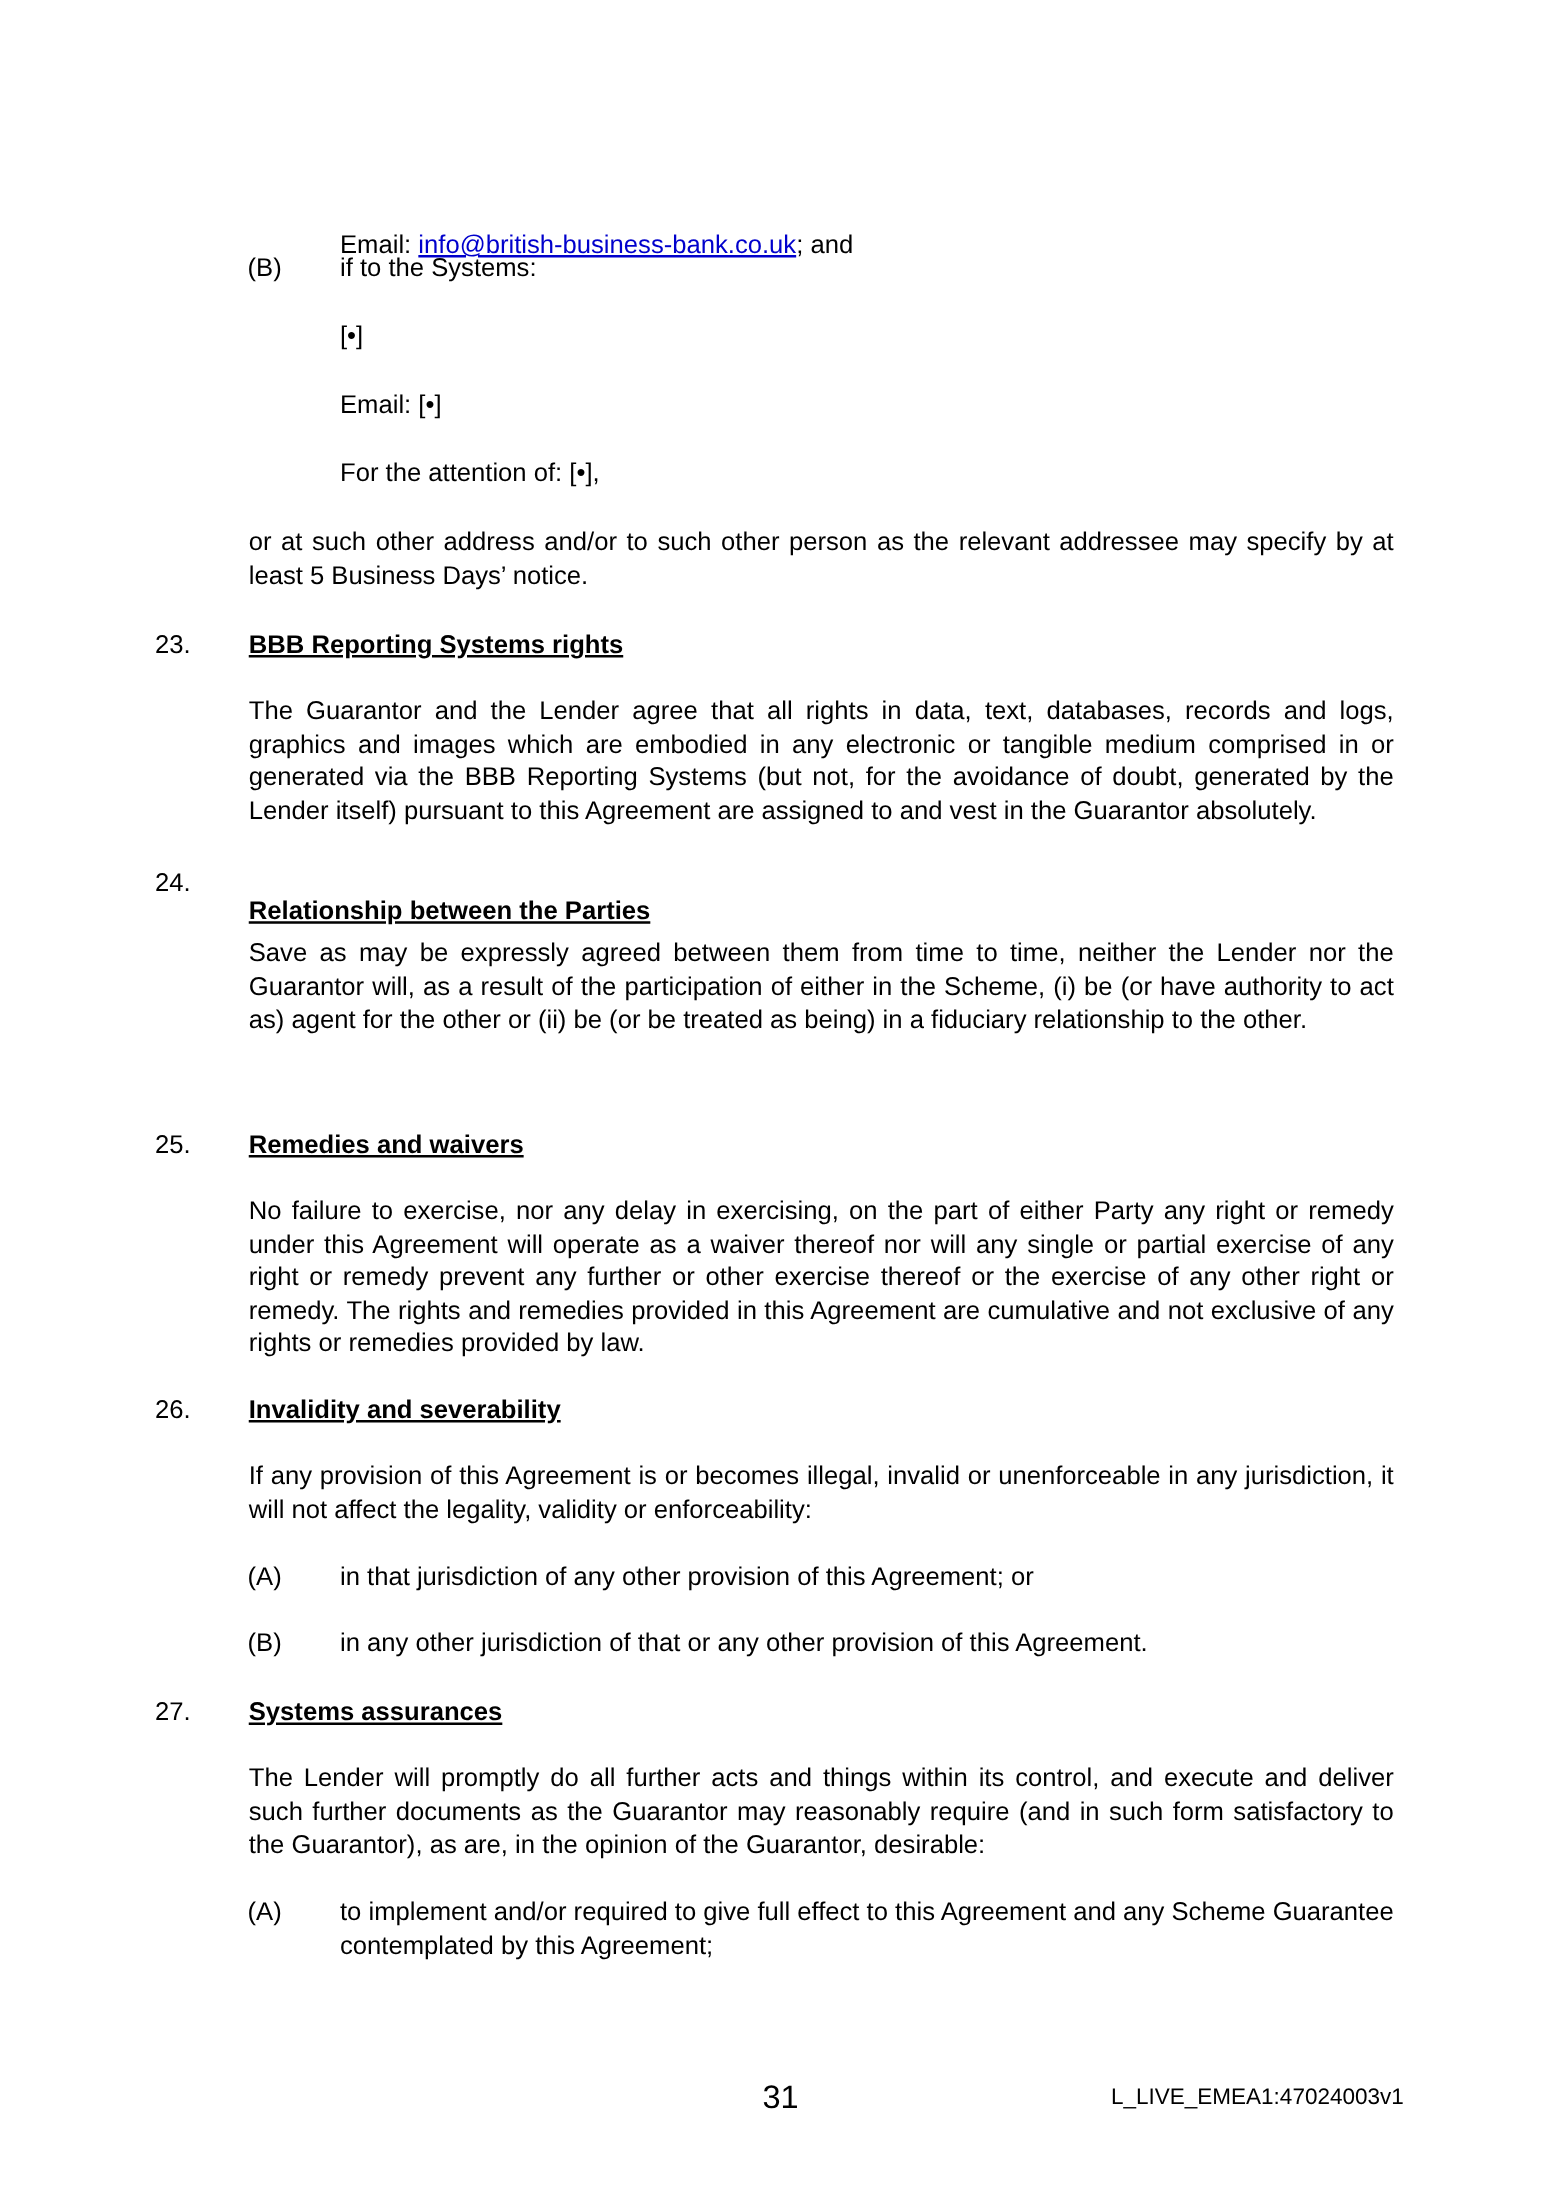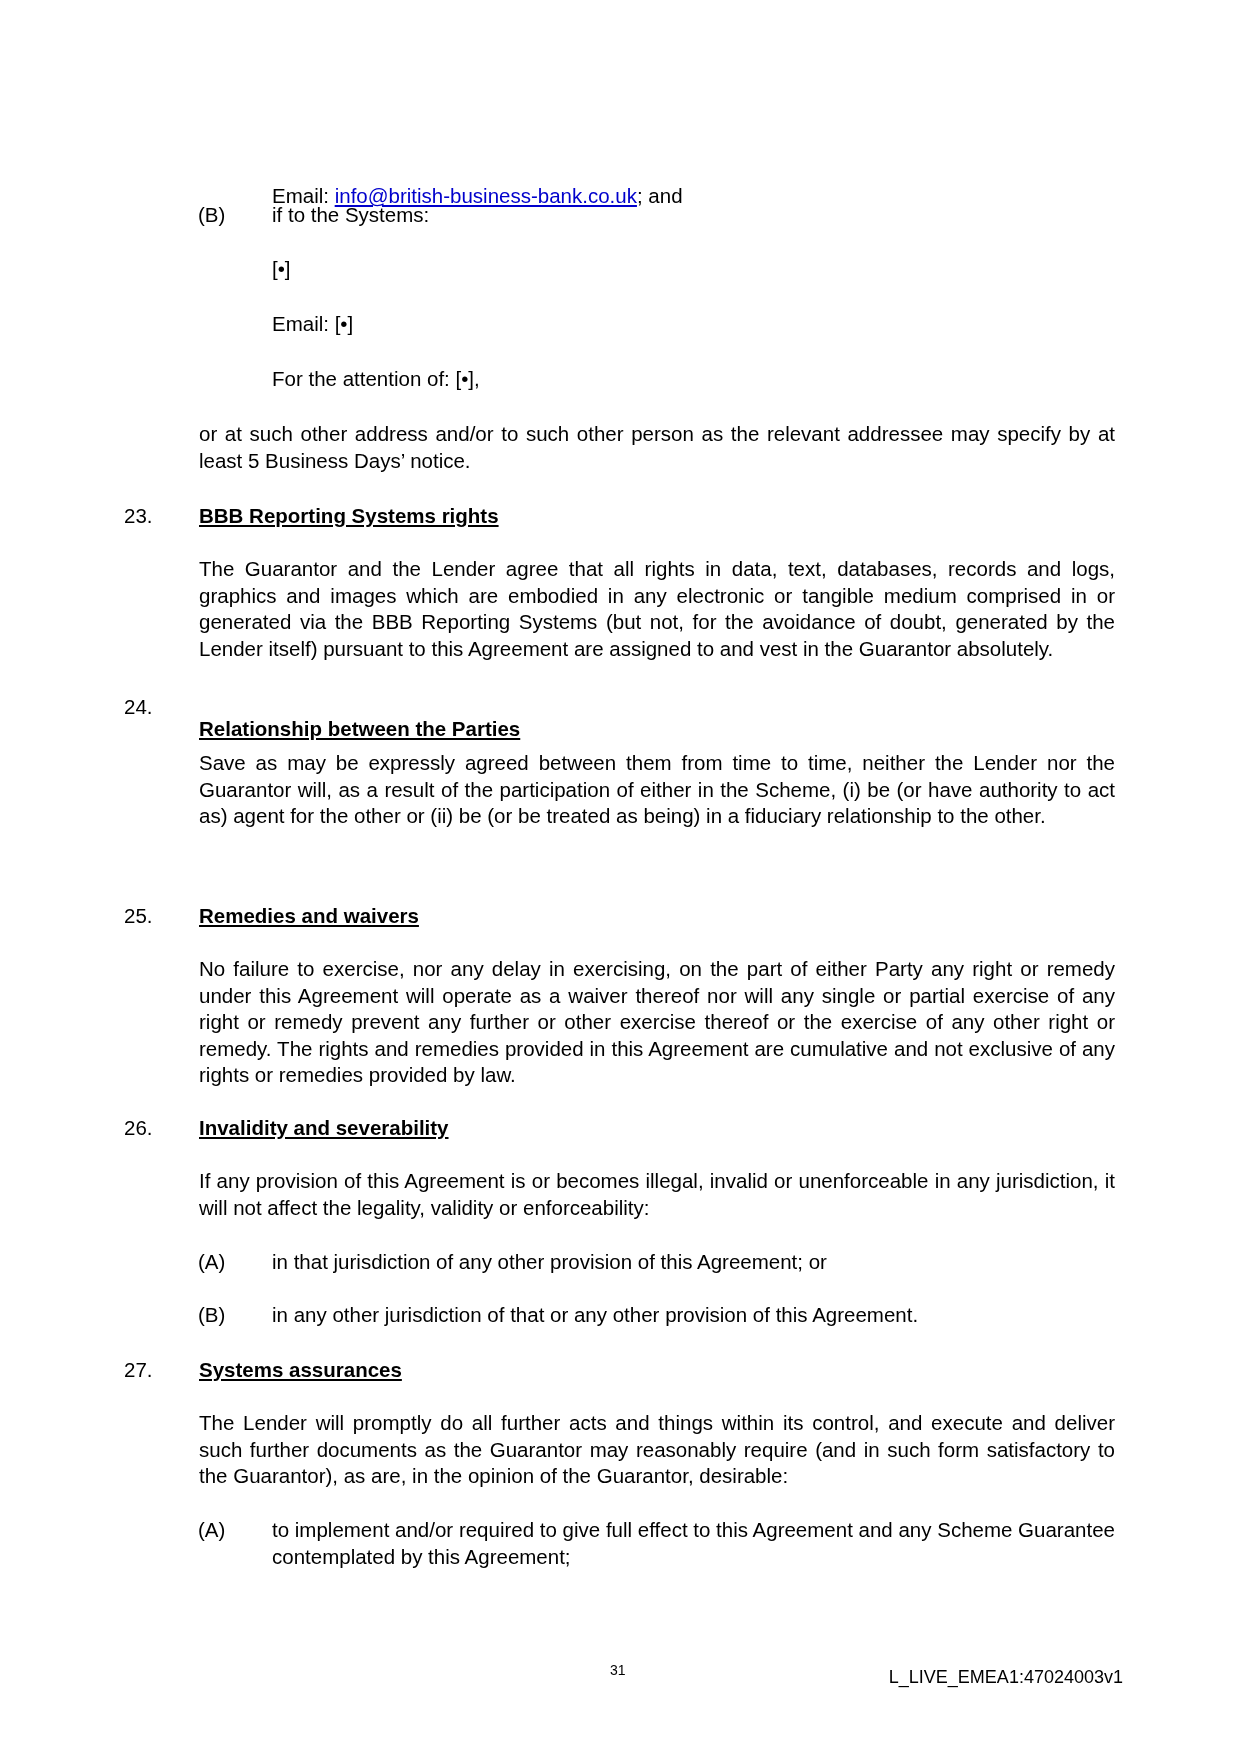--- a/index.html
+++ b/index.html
@@ -6,21 +6,21 @@
   body { width:1241px; height:1755px; position:relative; overflow:hidden;
          font-family:"Liberation Sans", sans-serif; color:#000; font-size:20.5px; }
   .blk { position:absolute; line-height:26.5px; margin:0; }
   .para { left:199px; width:916px; text-align:justify; text-align-last:left; }
   .num { position:absolute; left:124px; }
   .head { position:absolute; left:199px; font-weight:bold; text-decoration:underline; text-underline-offset:2px; }
   .lbl { position:absolute; left:198px; }
   .sub { position:absolute; left:272px; }
   .subpara { left:272px; width:843px; text-align:justify; text-align-last:left; }
   a.link { color:#1a0dab; color:#0000cc; text-decoration:underline; }
-  .pageno { position:absolute; left:610px; top:1662px; font-size:14px; }
+  .pageno { position:absolute; left:610px; top:1662px; font-size:26px; }
   .ref { position:absolute; right:118px; top:1667px; font-size:18px; }
 </style>
 </head>
 <body>
 
 <div class="blk sub" style="top:157px;margin-top:26px;">
   <span>Email:</span>
   <a class="link">info@british-business-bank.co.uk</a><span>; and</span>
 </div>
 

